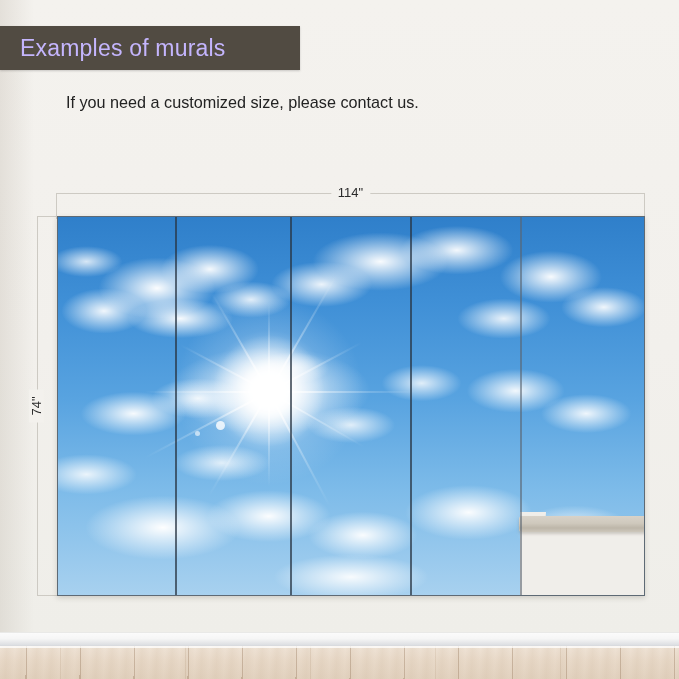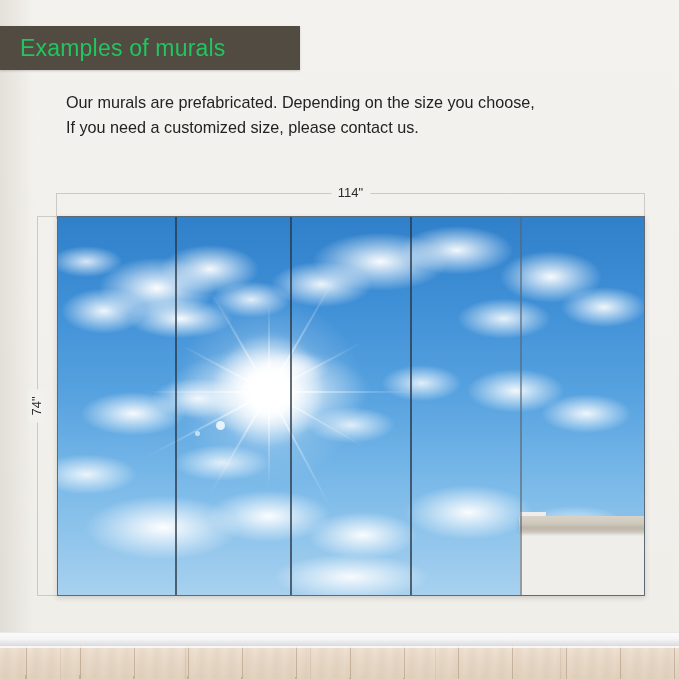--- a/index.html
+++ b/index.html
@@ -92,21 +92,21 @@
     width: 300px;
     height: 44px;
     background: #514b42;
     box-shadow: 0 1px 2px rgba(0,0,0,.18);
   }
   .banner-text {
     position: absolute;
     left: 20px;
     top: 50%;
     transform: translateY(-50%);
-    color: #22c55e;
+    color: #c4b5fd;
     font-size: 23px;
     font-weight: 400;
     letter-spacing: .2px;
     white-space: nowrap;
     font-family: "Liberation Sans", sans-serif;
   }
 
   
   .blurb {
     position: absolute;
@@ -316,21 +316,20 @@
 <div id="page">
 
   <div class="wall"></div>
   <div class="wall-shadow-left"></div>
 
   <div class="banner">
     <span class="banner-text">Examples of murals</span>
   </div>
 
   <div class="blurb">
-    <div>Our murals are prefabricated. Depending on the size you choose,</div>
     <div>If you need a customized size, please contact us.</div>
   </div>
 
   <div class="dim-h">
     <span class="dim-h-label">114"</span>
   </div>
 
   <div class="dim-v">
     <span class="dim-v-label">74"</span>
   </div>

